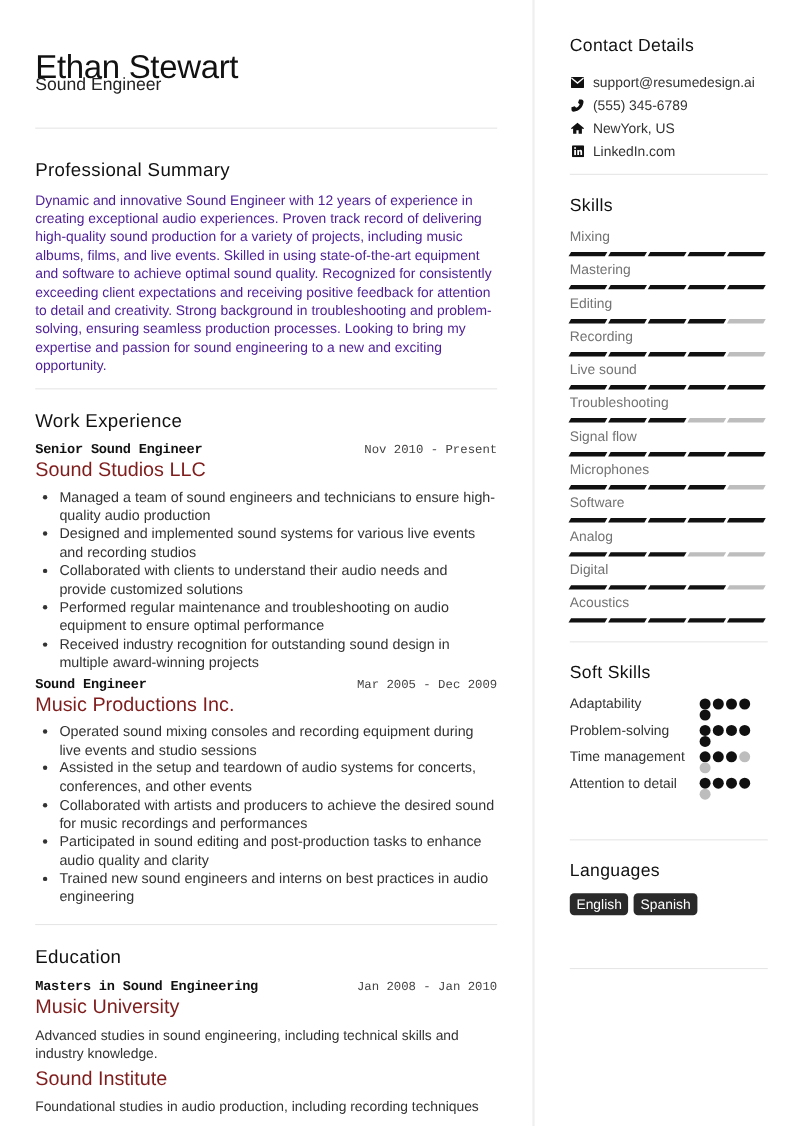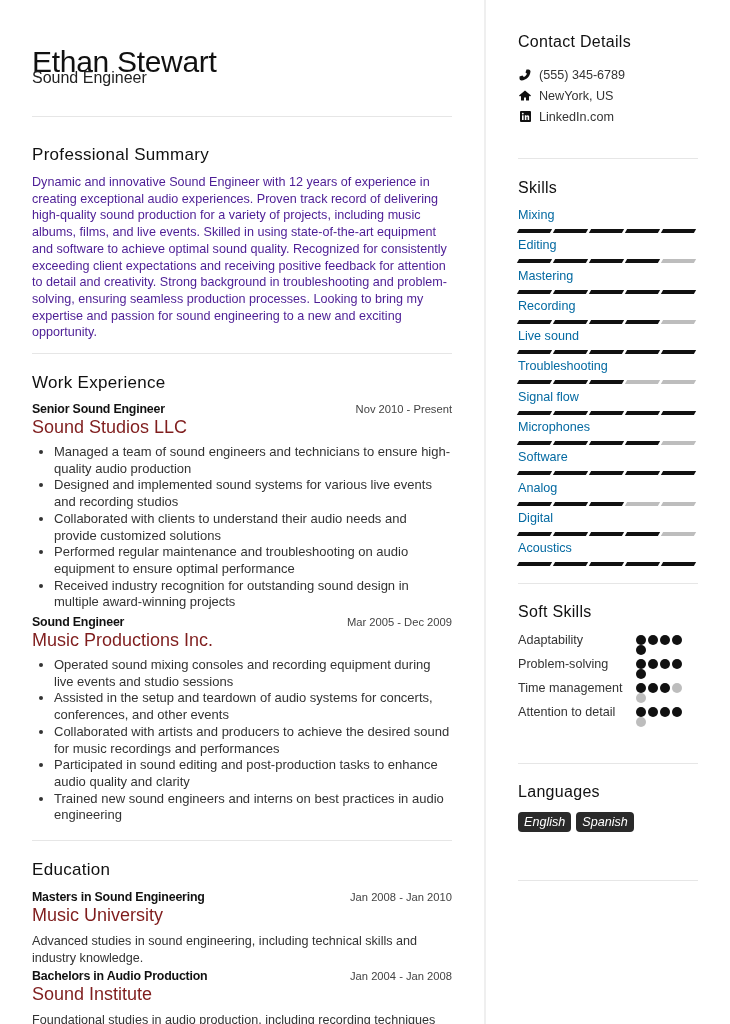--- a/index.html
+++ b/index.html
@@ -12,51 +12,51 @@
   .col-divider { position: absolute; left: 484px; top: 0; width: 2px; height: 1024px; background: #efefef; }
 
   .name { position: absolute; top: 45px; left: 0; font-size: 30px; font-weight: 500; color: #111; letter-spacing: -0.3px; margin: 0; }
   .title { position: absolute; top: 69px; left: 0; font-size: 16px; color: #222; }
   .hr { position: absolute; left: 0; height: 1px; background: #e6e6e6; }
 
   .sec-title { position: absolute; left: 0; font-size: 17px; font-weight: 500; color: #111; letter-spacing: 0.3px; margin: 0; }
   .para { position: absolute; left: 0; width: 420px; font-size: 12.6px; line-height: 16.7px; color: #4c1d95; margin: 0; }
 
   .job { position: absolute; left: 0; width: 420px; }
-  .job-head { display: flex; justify-content: space-between; align-items: baseline; }
+  .job-head { display: flex; justify-content: space-between; align-items: baseline; font-family: Liberation Mono, monospace; }
   .job-role { font-size: 12.4px; font-weight: 700; color: #111; letter-spacing: -0.2px; }
   .job-date { font-size: 11.2px; color: #444; }
   .job-org { font-size: 18px; color: #7f1d1d; margin-top: 1px; }
   .bullets { margin: 6px 0 0 0; padding-left: 22px; }
   .bullets li { font-size: 13px; line-height: 16.7px; color: #333; }
 
   .edu-desc { font-size: 12.6px; line-height: 16.7px; color: #333; margin-top: 7px; }
 
   .r-title { position: absolute; left: 0; font-size: 16px; font-weight: 500; color: #111; letter-spacing: 0.3px; margin: 0; }
   .contact { position: absolute; left: 0; top: 64px; }
   .contact-row { display: flex; align-items: center; height: 21px; font-size: 12.6px; color: #333; }
   .contact-row .ic { width: 14px; height: 14px; margin-right: 7px; display: inline-flex; align-items: center; justify-content: center; }
   .r-hr { position: absolute; left: 0; width: 180px; height: 1px; background: #e6e6e6; }
 
   .skills { position: absolute; left: 0; top: 207px; width: 180px; }
   .skill { height: 30.3px; }
-  .skill-name { font-size: 12.6px; color: #0369a1; line-height: 16px; }
+  .skill-name { font-size: 12.6px; color: #737373; line-height: 16px; }
   .bar { display: flex; gap: 3px; margin-top: 6px; }
   .seg { width: 33px; height: 4px; transform: skewX(-30deg); background: #111; }
   .seg.off { background: #bdbdbd; }
 
   .soft { position: absolute; left: 0; top: 632px; width: 180px; }
   .soft-row { display: flex; margin-bottom: 4px; }
   .soft-name { width: 118px; font-size: 12.6px; line-height: 16.6px; color: #333; }
   .dots { width: 56px; display: flex; flex-wrap: wrap; gap: 0 2px; padding-top: 3px; align-content: flex-start; height: 17px; }
   .dot { width: 10px; height: 10px; border-radius: 50%; background: #111; margin-right: 0; }
   .dot.off { background: #bdbdbd; }
 
   .langs { position: absolute; left: 0; top: 812px; display: flex; gap: 5px; }
-  .lang { background: #2a2a2a; color: #fff; font-size: 12.6px; padding: 3px 6px; border-radius: 4px; font-style: italic; }
+  .lang { background: #2a2a2a; color: #fff; font-size: 12.6px; padding: 3px 6px; border-radius: 4px; }
 </style>
 </head>
 <body>
 
 <div class="col-divider"></div>
 
 <div class="left">
   <h1 class="name">Ethan Stewart</h1>
   <div class="title">Sound Engineer</div>
   <div class="hr" style="top:116px;width:420px;"></div>
@@ -103,32 +103,37 @@
   <div class="job" style="top:890px;">
     <div class="job-head">
       <span class="job-role">Masters in Sound Engineering</span>
       <span class="job-date">Jan 2008 - Jan 2010</span>
     </div>
     <div class="job-org">Music University</div>
     <div class="edu-desc">Advanced studies in sound engineering, including technical skills and industry knowledge.</div>
   </div>
 
   <div class="job" style="top:969px;">
-    <div class="job-head">
-      <span class="job-role">Bachelors in Audio Production</span>
-      <span class="job-date">Jan 2004 - Jan 2008</span>
-    </div>
     <div class="job-org">Sound Institute</div>
     <div class="edu-desc">Foundational studies in audio production, including recording techniques</div>
   </div>
 </div>
 
 <div class="right">
   <h2 class="r-title" style="top:33px;">Contact Details</h2>
   <div class="contact">
+    <div class="contact-row">
+      <span class="ic">
+        <svg width="12" height="10" viewBox="0 0 12 10">
+            <rect x="0" y="0" width="12" height="10" rx="1" fill="#111"></rect>
+            <path d="M0.5 1 L6 5.5 L11.5 1" stroke="#fff" stroke-width="1.2" fill="none"></path>
+          </svg>
+      </span>
+      <span>support@resumedesign.ai</span>
+    </div>
     <div class="contact-row">
       <span class="ic">
         <svg width="12" height="12" viewBox="0 0 12 12">
             <path d="M2.5 0.5 L4.5 0.5 L5.5 3.5 L4 4.8 C4.8 6.5 5.6 7.3 7.2 8 L8.5 6.5 L11.5 7.5 L11.5 9.5 C11.5 10.8 10.5 11.5 9.5 11.5 C4.5 11 1 7.5 0.5 2.5 C0.5 1.5 1.3 0.5 2.5 0.5 Z" fill="#111" transform="scale(-1,1) translate(-12,0)"></path>
           </svg>
       </span>
       <span>(555) 345-6789</span>
     </div>
     <div class="contact-row">
       <span class="ic">
@@ -158,37 +163,37 @@
         <div class="skill-name">Mixing</div>
         <div class="bar">
           <div class="seg"></div>
           <div class="seg"></div>
           <div class="seg"></div>
           <div class="seg"></div>
           <div class="seg"></div>
         </div>
       </div>
       <div class="skill">
+        <div class="skill-name">Mastering</div>
+        <div class="bar">
+          <div class="seg"></div>
+          <div class="seg"></div>
+          <div class="seg"></div>
+          <div class="seg"></div>
+          <div class="seg"></div>
+        </div>
+      </div>
+      <div class="skill">
         <div class="skill-name">Editing</div>
         <div class="bar">
           <div class="seg"></div>
           <div class="seg"></div>
           <div class="seg"></div>
           <div class="seg"></div>
           <div class="seg off"></div>
-        </div>
-      </div>
-      <div class="skill">
-        <div class="skill-name">Mastering</div>
-        <div class="bar">
-          <div class="seg"></div>
-          <div class="seg"></div>
-          <div class="seg"></div>
-          <div class="seg"></div>
-          <div class="seg"></div>
         </div>
       </div>
       <div class="skill">
         <div class="skill-name">Recording</div>
         <div class="bar">
           <div class="seg"></div>
           <div class="seg"></div>
           <div class="seg"></div>
           <div class="seg"></div>
           <div class="seg off"></div>

